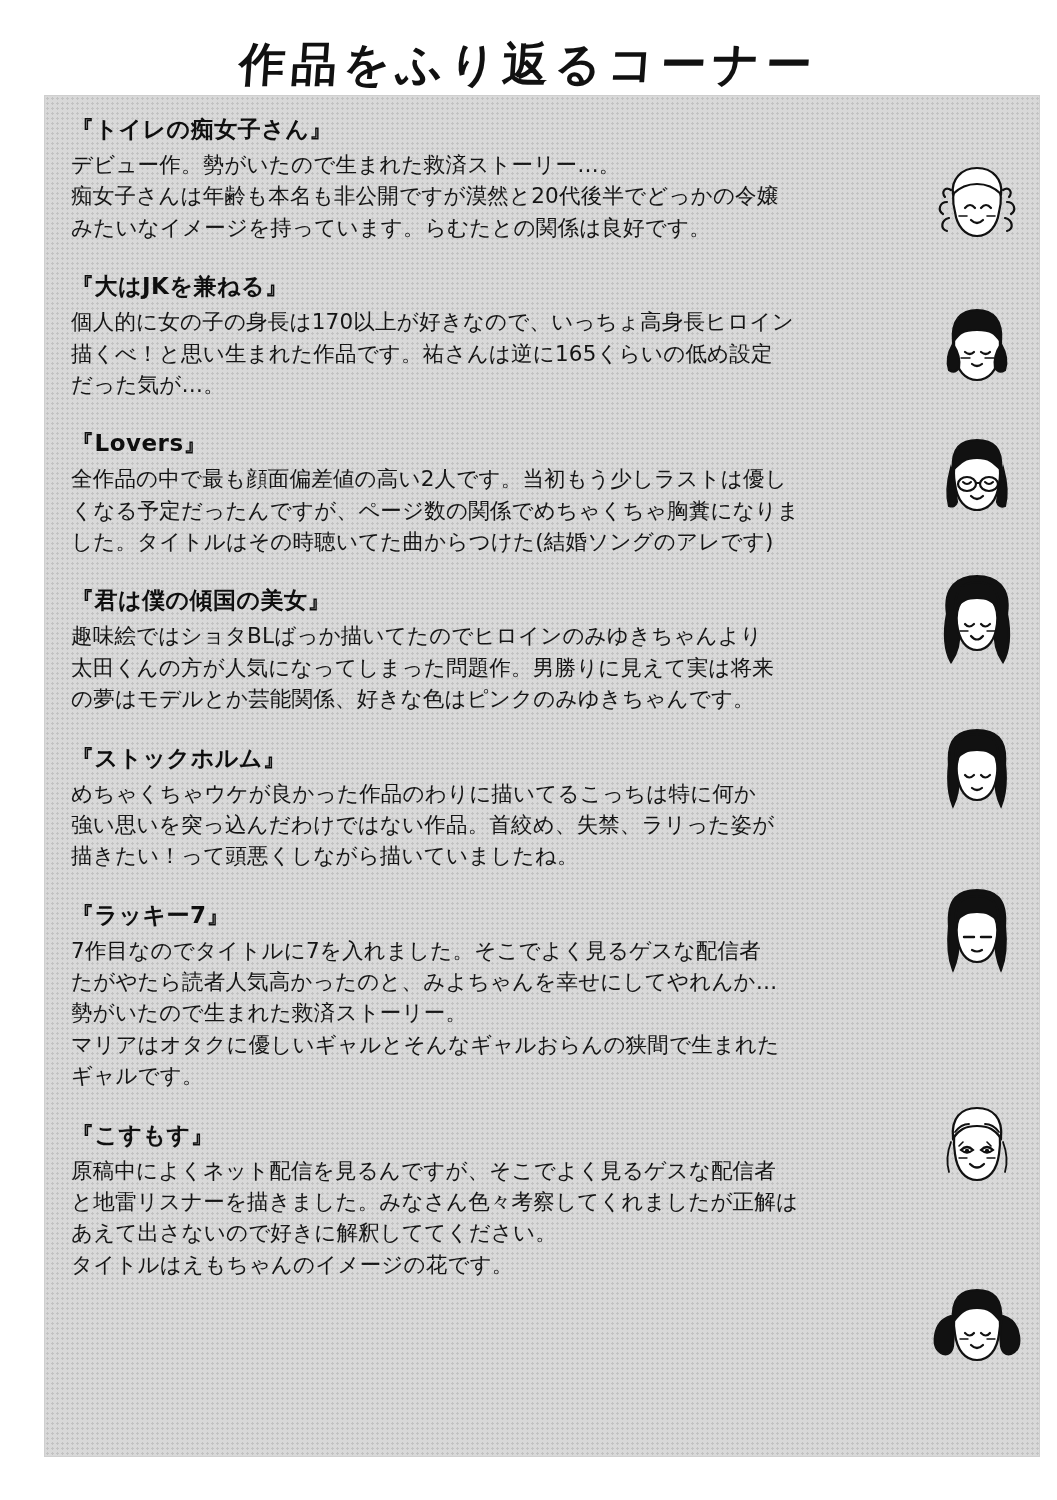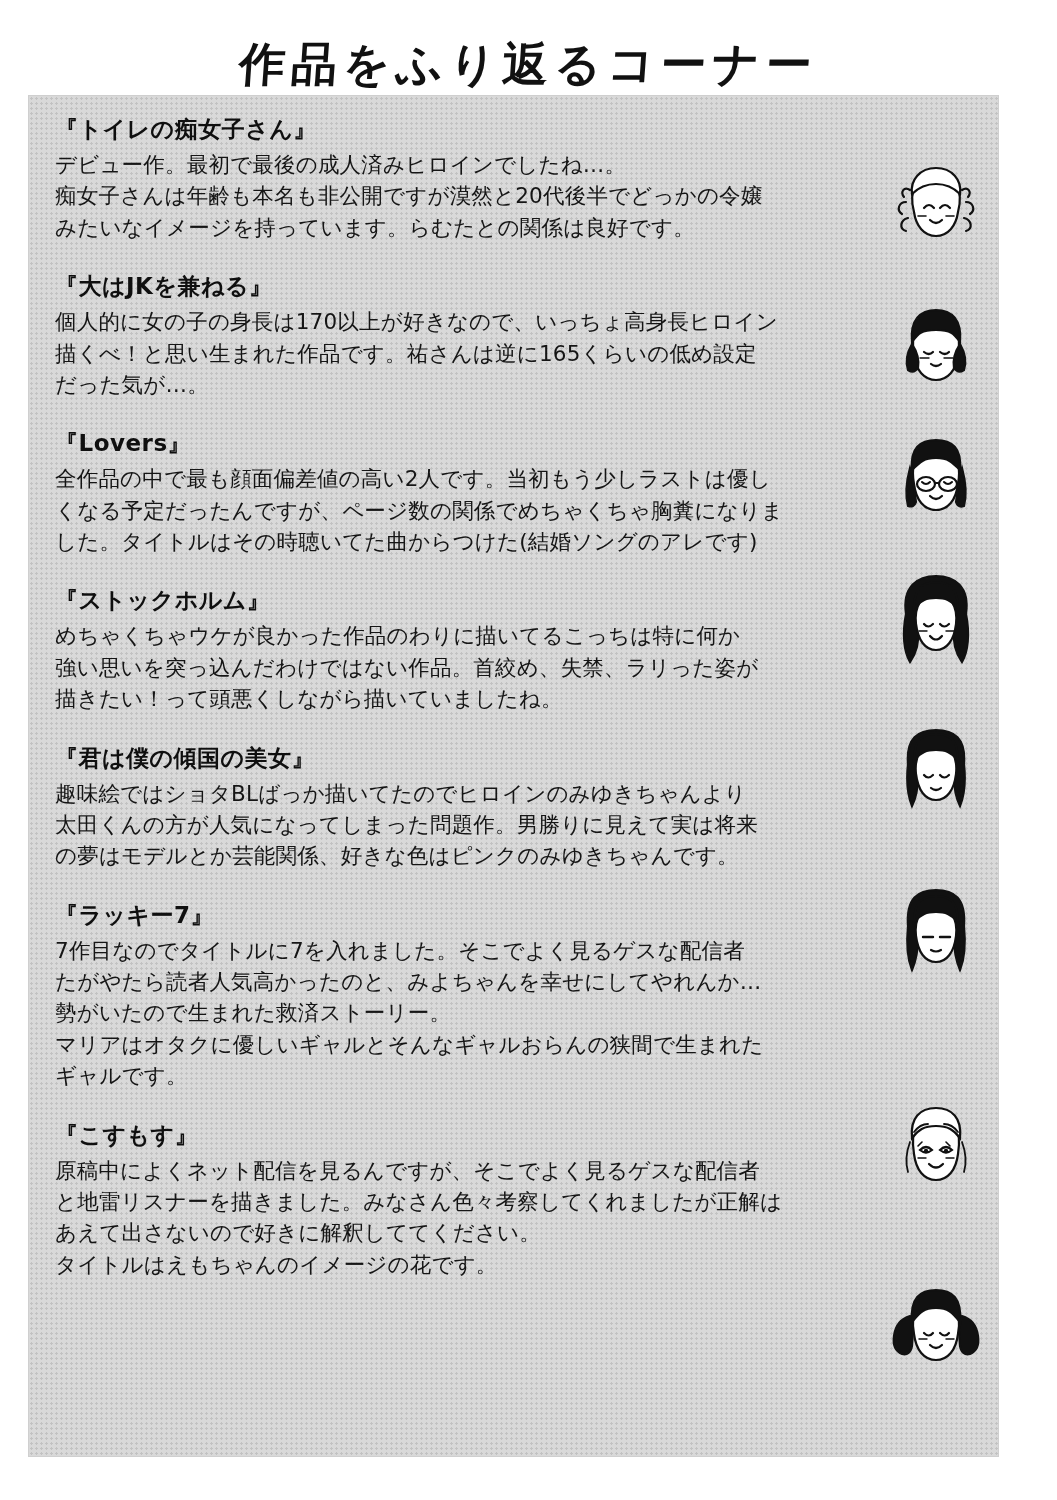--- a/index.html
+++ b/index.html
@@ -33,28 +33,29 @@
     letter-spacing: 6px;
     color: #111111;
     font-family: "DejaVu Sans", "Liberation Sans", sans-serif;
     transform: skewX(-4deg);
   }
 
   
   .panel {
     position: absolute;
     top: 95px;
-    left: 28px;
+    left: 44px;
     width: 969px;
     height: 1360px;
     background-color: #d9d9d9;
     background-image:
       radial-gradient(#c2c2c2 1.1px, transparent 1.2px);
     background-size: 5px 5px;
     border: 1px solid #cfcfcf;
+    padding-left: 25px;
   }
 
   .entries {
     position: absolute;
     top: 18px;
     left: 26px;
     width: 860px;
   }
 
   .entry {
@@ -99,52 +100,52 @@
 <div class="page">
 
   <div class="page-title">作品をふり返るコーナー</div>
 
   <div class="panel">
 
     <div class="entries">
 
       <div class="entry">
         <div class="entry-title">『トイレの痴女子さん』</div>
-        <div class="entry-body">デビュー作。最初で最後の成人済みヒロインでしたね…。
+        <div class="entry-body">デビュー作。勢がいたので生まれた救済ストーリー…。
 痴女子さんは年齢も本名も非公開ですが漠然と20代後半でどっかの令嬢
 みたいなイメージを持っています。らむたとの関係は良好です。</div>
       </div>
 
 
       <div class="entry">
         <div class="entry-title">『大はJKを兼ねる』</div>
         <div class="entry-body">個人的に女の子の身長は170以上が好きなので、いっちょ高身長ヒロイン
 描くべ！と思い生まれた作品です。祐さんは逆に165くらいの低め設定
 だった気が…。</div>
       </div>
 
       <div class="entry">
         <div class="entry-title">『Lovers』</div>
         <div class="entry-body">全作品の中で最も顔面偏差値の高い2人です。当初もう少しラストは優し
 くなる予定だったんですが、ページ数の関係でめちゃくちゃ胸糞になりま
 した。タイトルはその時聴いてた曲からつけた(結婚ソングのアレです)</div>
       </div>
 
       <div class="entry">
+        <div class="entry-title">『君は僕の傾国の美女』</div>
+        <div class="entry-body">趣味絵ではショタBLばっか描いてたのでヒロインのみゆきちゃんより
+太田くんの方が人気になってしまった問題作。男勝りに見えて実は将来
+の夢はモデルとか芸能関係、好きな色はピンクのみゆきちゃんです。</div>
+      </div>
+
+      <div class="entry">
         <div class="entry-title">『ストックホルム』</div>
         <div class="entry-body">めちゃくちゃウケが良かった作品のわりに描いてるこっちは特に何か
 強い思いを突っ込んだわけではない作品。首絞め、失禁、ラリった姿が
 描きたい！って頭悪くしながら描いていましたね。</div>
-      </div>
-
-      <div class="entry">
-        <div class="entry-title">『君は僕の傾国の美女』</div>
-        <div class="entry-body">趣味絵ではショタBLばっか描いてたのでヒロインのみゆきちゃんより
-太田くんの方が人気になってしまった問題作。男勝りに見えて実は将来
-の夢はモデルとか芸能関係、好きな色はピンクのみゆきちゃんです。</div>
       </div>
 
       <div class="entry">
         <div class="entry-title">『ラッキー7』</div>
         <div class="entry-body">7作目なのでタイトルに7を入れました。そこでよく見るゲスな配信者
 たがやたら読者人気高かったのと、みよちゃんを幸せにしてやれんか…
 勢がいたので生まれた救済ストーリー。
 マリアはオタクに優しいギャルとそんなギャルおらんの狭間で生まれた
 ギャルです。</div>
       </div>

